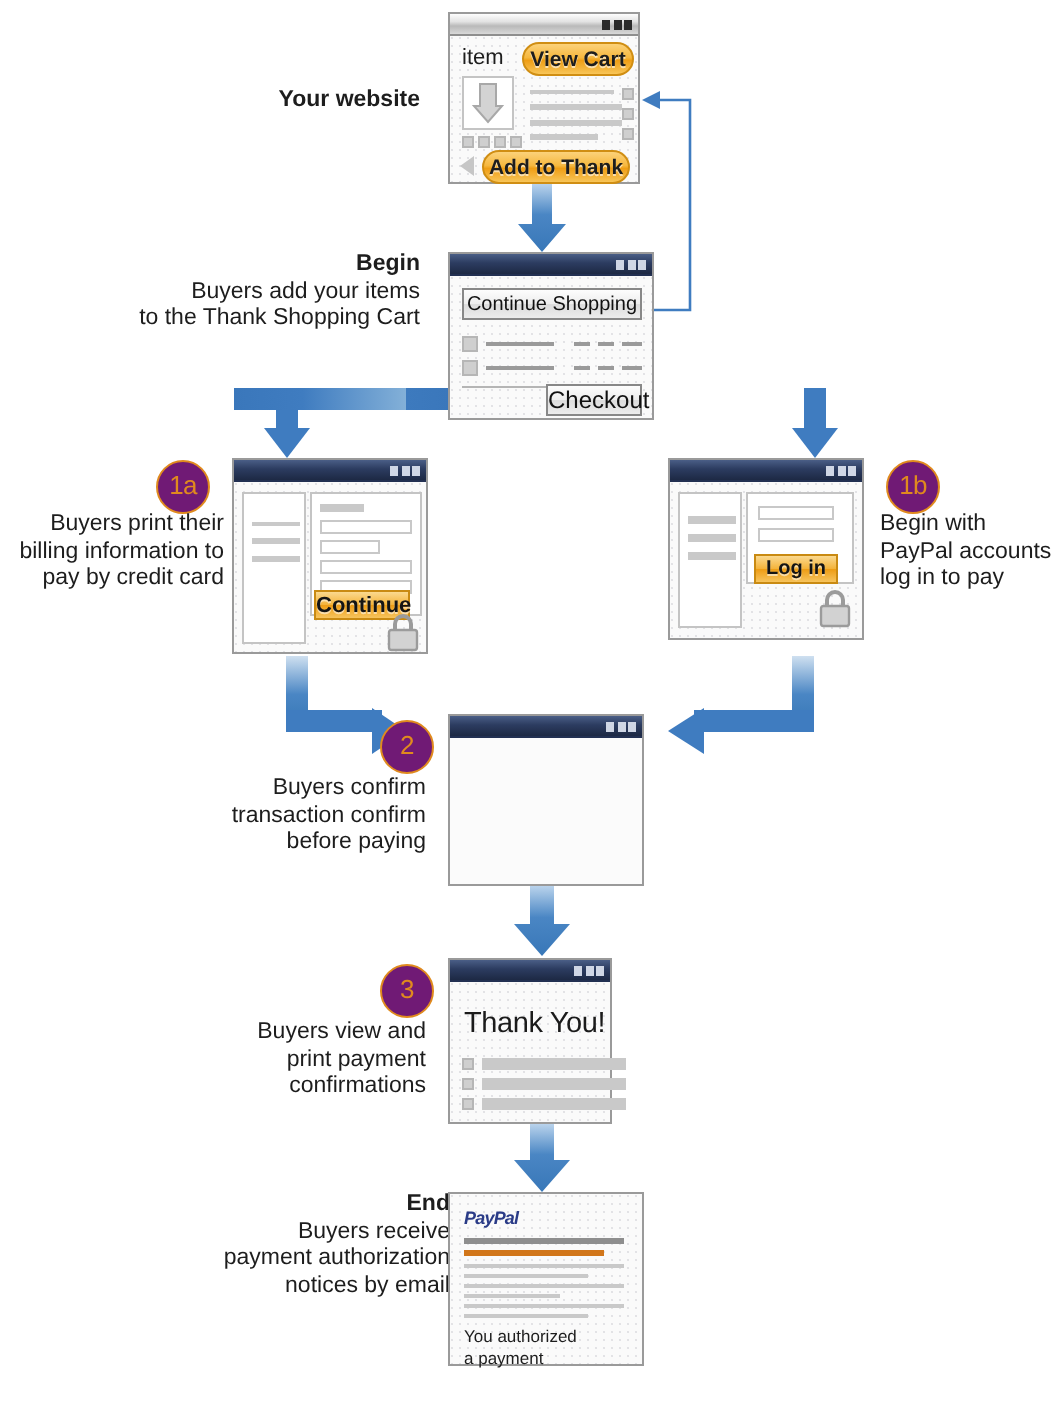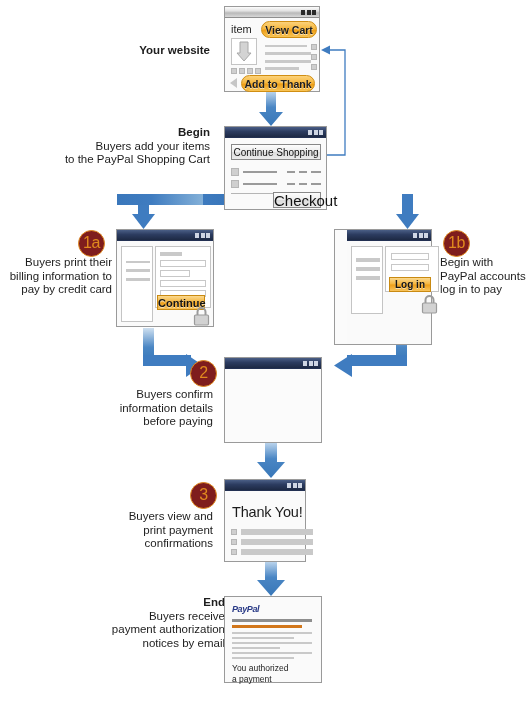--- a/index.html
+++ b/index.html
@@ -12,22 +12,22 @@
   .stage{position:absolute;left:0;top:0;width:530px;height:709px;}
 
   
   .label{position:absolute;text-align:right;font-size:11.5px;color:#1d1d1d;line-height:13.5px;}
   .label.left-al{text-align:left;}
   .label .hd{font-weight:bold;display:block;}
 
   
   .badge{
     position:absolute;width:25px;height:25px;border-radius:50%;
-    border:1.6px solid #e08a1e;color:#e08a1e;background:#7f1d1d;
-    font-size:16px;line-height:24px;text-align:center;letter-spacing:-.3px;
+    border:1.6px solid #e08a1e;color:#e08a1e;background:#701a75;
+    font-size:13px;line-height:24px;text-align:center;letter-spacing:-.3px;
   }
 
   
   .win{position:absolute;background:#fbfbfb;border:1px solid #9a9a9a;box-sizing:border-box;}
   .tbar{height:11px;position:relative;box-sizing:border-box;}
   .tbar.gray{background:linear-gradient(to bottom,#fdfdfd 0%,#e3e3e3 38%,#b9b9b9 60%,#d8d8d8 100%);border-bottom:1px solid #8e8e8e;}
   .tbar.blue{background:linear-gradient(to bottom,#4a5e86 0%,#2c3c60 45%,#1d2944 100%);border-bottom:1px solid #223052;}
   .tbar .dots{position:absolute;right:3px;top:3px;display:flex;gap:1.5px;}
   .tbar .dots i{width:4px;height:5px;display:block;background:#2b2b2b;}
   .tbar.blue .dots i{background:#cfd6e4;}
@@ -176,21 +176,21 @@
       <svg width="10" height="12" style="position:absolute;left:4px;top:59px;">
         <polygon points="8,1 8,11 1,6" fill="#c6c6c6"></polygon>
       </svg>
       <div class="pill" style="left:16px;top:57px;width:74px;height:17px;line-height:16px;font-size:10.5px;">Add to Thank</div>
     </div>
   </div>
 
   <div class="label" style="left:20px;top:126px;width:190px;">
     <span class="hd">Begin</span>
     <span>Buyers add your items</span><br>
-    <span>to the PayPal Shopping Cart</span>
+    <span>to the Thank Shopping Cart</span>
   </div>
 
   <div class="win" style="left:224px;top:126px;width:103px;height:84px;">
     <div class="tbar blue">
       <span class="dots">
           <i></i>
           <i></i>
           <i></i>
         </span>
     </div>
@@ -200,21 +200,21 @@
       <div class="ln" style="left:18px;top:33px;width:34px;height:2px;background:#9a9a9a;"></div>
       <div class="ln" style="left:62px;top:33px;width:8px;height:2px;background:#9a9a9a;"></div>
       <div class="ln" style="left:74px;top:33px;width:8px;height:2px;background:#9a9a9a;"></div>
       <div class="ln" style="left:86px;top:33px;width:10px;height:2px;background:#9a9a9a;"></div>
       <div class="sq" style="left:6px;top:42px;width:8px;height:8px;"></div>
       <div class="ln" style="left:18px;top:45px;width:34px;height:2px;background:#9a9a9a;"></div>
       <div class="ln" style="left:62px;top:45px;width:8px;height:2px;background:#9a9a9a;"></div>
       <div class="ln" style="left:74px;top:45px;width:8px;height:2px;background:#9a9a9a;"></div>
       <div class="ln" style="left:86px;top:45px;width:10px;height:2px;background:#9a9a9a;"></div>
       <div class="ln" style="left:6px;top:55px;width:90px;height:1px;background:#b5b5b5;"></div>
-      <div class="gbtn" style="left:48px;top:54px;width:48px;height:16px;line-height:15px;font-size:15px;">Checkout</div>
+      <div class="gbtn" style="left:48px;top:54px;width:48px;height:16px;line-height:15px;font-size:12px;">Checkout</div>
     </div>
   </div>
 
   <div class="badge" style="left:78px;top:230px;">1a</div>
   <div class="label" style="left:0px;top:256px;width:112px;">
     <span>Buyers print their</span><br>
     <span>billing information to</span><br>
     <span>pay by credit card</span>
   </div>
 
@@ -247,21 +247,21 @@
     </div>
   </div>
 
   <div class="badge" style="left:443px;top:230px;">1b</div>
   <div class="label left-al" style="left:440px;top:256px;width:92px;">
     <span>Begin with</span><br>
     <span>PayPal accounts</span><br>
     <span>log in to pay</span>
   </div>
 
-  <div class="win" style="left:334px;top:229px;width:98px;height:116px;padding-left:12px;">
+  <div class="win" style="left:334px;top:229px;width:98px;height:91px;">
     <div class="tbar blue">
       <span class="dots">
           <i></i>
           <i></i>
           <i></i>
         </span>
     </div>
     <div class="body">
       <div class="panel" style="left:4px;top:5px;width:32px;height:68px;">
         <div class="ln" style="left:4px;top:11px;width:24px;height:4px;"></div>
@@ -276,21 +276,21 @@
       <svg width="17" height="19" style="position:absolute;left:74px;top:54px;">
         <path d="M4.5,8 L4.5,5 a4,4 0 0 1 8,0 L12.5,8" fill="none" stroke="#9b9b9b" stroke-width="2"></path>
         <rect x="1.5" y="8" width="14" height="10" rx="1.2" fill="#d2d2d2" stroke="#9b9b9b" stroke-width="1.2"></rect>
       </svg>
     </div>
   </div>
 
   <div class="badge" style="left:190px;top:360px;">2</div>
   <div class="label" style="left:105px;top:388px;width:108px;">
     <span>Buyers confirm</span><br>
-    <span>information details</span><br>
+    <span>transaction confirm</span><br>
     <span>before paying</span>
   </div>
 
   <div class="win" style="left:224px;top:357px;width:98px;height:86px;">
     <div class="tbar blue">
       <span class="dots">
           <i></i>
           <i></i>
           <i></i>
         </span>

